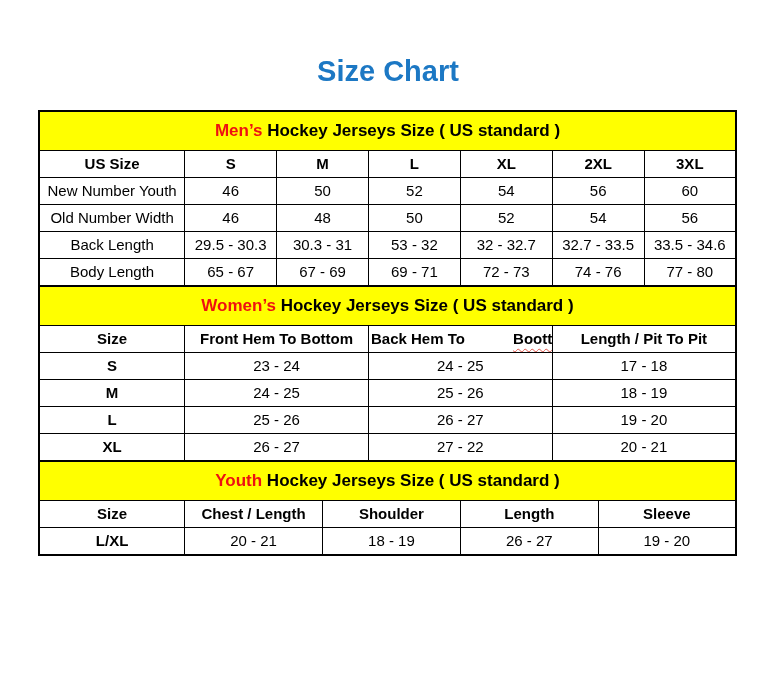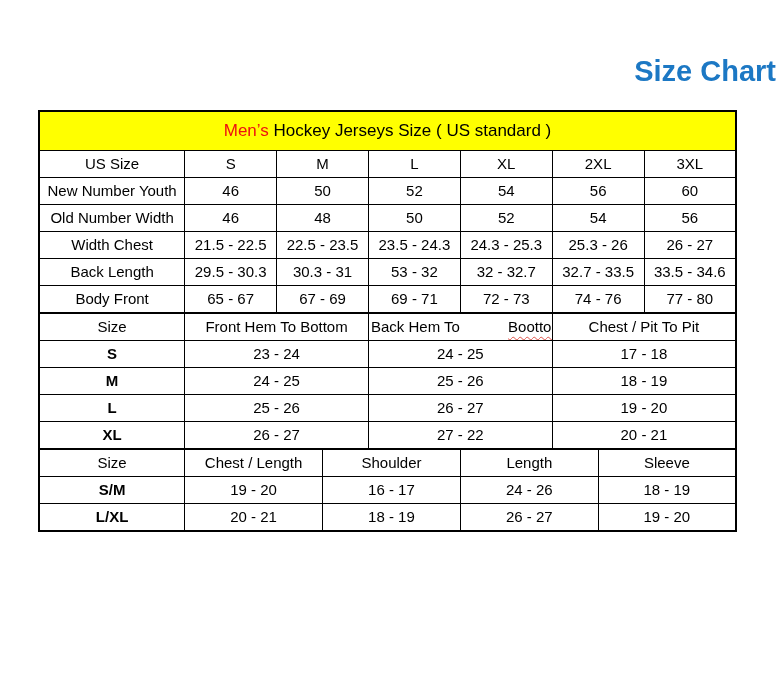--- a/index.html
+++ b/index.html
@@ -5,21 +5,21 @@
   html, body { margin: 0; padding: 0; }
   body {
     width: 776px; height: 692px;
     background: #ffffff;
     font-family: "Liberation Sans", sans-serif;
     color: #000;
     overflow: hidden;
   }
   .page-title {
     margin: 56px 0 0 0;
-    text-align: right;
+    text-align: center;
     font-size: 29px;
     font-weight: bold;
     color: #1C78C4;
     line-height: 1.1;
   }
   .chart-wrap {
     width: 699px;
     margin: 22px 0 0 38px;
   }
   table {
@@ -32,24 +32,24 @@
   th, td {
     border: 1px solid #000;
     text-align: center;
     vertical-align: middle;
     font-size: 15px;
     line-height: 20px;
     padding: 3px 2px;
     overflow: hidden;
     white-space: nowrap;
   }
-  th { font-weight: normal; }
+  th { font-weight: bold; }
   td.banner {
     background: #FFFF00;
-    font-weight: normal;
+    font-weight: bold;
     font-size: 17px;
     line-height: 22px;
     padding: 8px 2px;
   }
   .hl { color: #EE1111; }
   table[data-table="1"] td.row-label,
   table[data-table="2"] td.row-label { font-weight: bold; }
   .squiggle {
     text-decoration: underline wavy #E0544A;
     text-decoration-thickness: 1px;
@@ -100,62 +100,56 @@
         <tr>
           <td class="row-label">Old Number Width</td>
           <td>46</td>
           <td>48</td>
           <td>50</td>
           <td>52</td>
           <td>54</td>
           <td>56</td>
         </tr>
         <tr>
-          <td class="row-label">Width Chest</td>
-          <td>21.5 - 22.5</td>
-          <td>22.5 - 23.5</td>
-          <td>23.5 - 24.3</td>
-          <td>24.3 - 25.3</td>
-          <td>25.3 - 26</td>
-          <td>26 - 27</td>
-        </tr>
-        <tr>
           <td class="row-label">Back Length</td>
           <td>29.5 - 30.3</td>
           <td>30.3 - 31</td>
           <td>53 - 32</td>
           <td>32 - 32.7</td>
           <td>32.7 - 33.5</td>
           <td>33.5 - 34.6</td>
         </tr>
         <tr>
-          <td class="row-label">Body Front</td>
+          <td class="row-label">Body Length</td>
           <td>65 - 67</td>
           <td>67 - 69</td>
           <td>69 - 71</td>
           <td>72 - 73</td>
           <td>74 - 76</td>
           <td>77 - 80</td>
         </tr>
       </tbody>
   </table>
 
   <table data-table="1">
     <colgroup>
       <col style="width:20.9%">
         <col style="width:26.37%">
         <col style="width:26.37%">
         <col style="width:26.36%">
     </colgroup>
     <tbody>
       <tr>
+        <td class="banner" colspan="4"><span class="hl">Women’s</span><span> Hockey Jerseys Size ( US standard )</span></td>
+      </tr>
+      <tr>
           <th>Size</th>
           <th>Front Hem To Bottom</th>
           <th><span>Back Hem To </span><span class="squiggle">Boottom</span></th>
-          <th>Chest / Pit To Pit</th>
+          <th>Length / Pit To Pit</th>
         </tr>
     <tr>
           <td class="row-label">S</td>
           <td>23 - 24</td>
           <td>24 - 25</td>
           <td>17 - 18</td>
         </tr>
         <tr>
           <td class="row-label">M</td>
           <td>24 - 25</td>
@@ -180,33 +174,29 @@
   <table data-table="2">
     <colgroup>
       <col style="width:20.9%">
         <col style="width:19.78%">
         <col style="width:19.78%">
         <col style="width:19.78%">
         <col style="width:19.76%">
     </colgroup>
     <tbody>
       <tr>
+        <td class="banner" colspan="5"><span class="hl">Youth</span><span> Hockey Jerseys Size ( US standard )</span></td>
+      </tr>
+      <tr>
           <th>Size</th>
           <th>Chest / Length</th>
           <th>Shoulder</th>
           <th>Length</th>
           <th>Sleeve</th>
         </tr>
-    <tr>
-          <td class="row-label">S/M</td>
-          <td>19 - 20</td>
-          <td>16 - 17</td>
-          <td>24 - 26</td>
-          <td>18 - 19</td>
-        </tr>
         <tr>
           <td class="row-label">L/XL</td>
           <td>20 - 21</td>
           <td>18 - 19</td>
           <td>26 - 27</td>
           <td>19 - 20</td>
         </tr>
       </tbody>
   </table>
 

